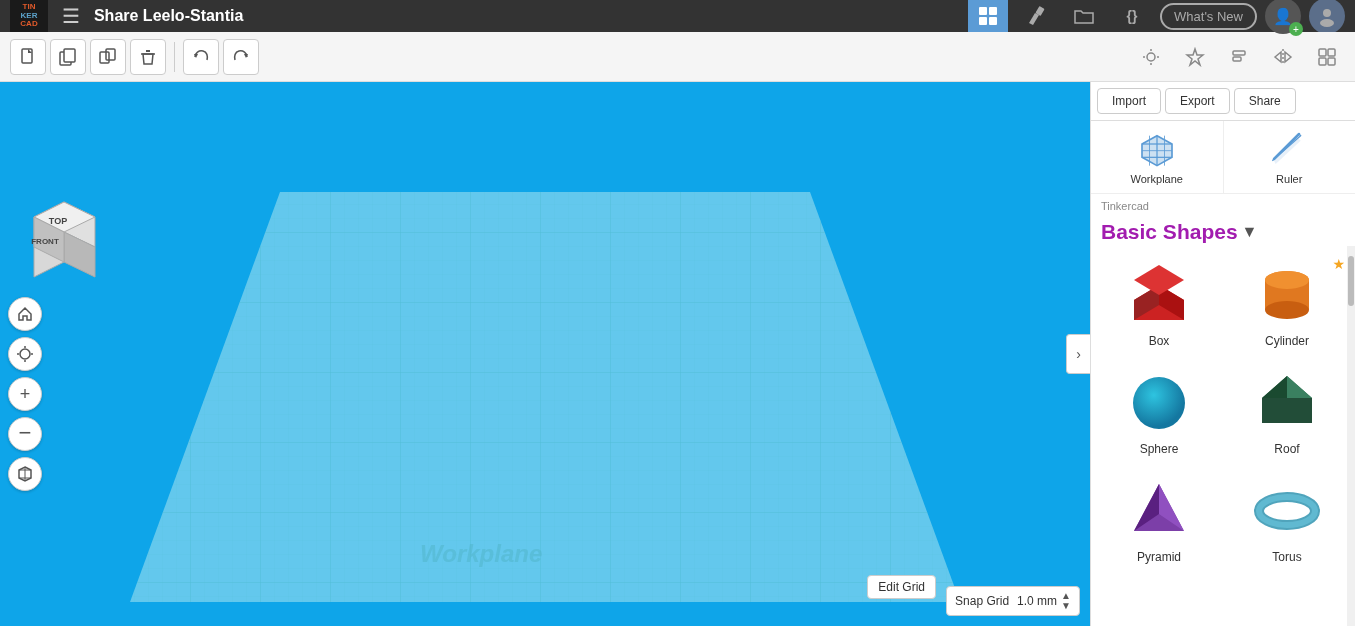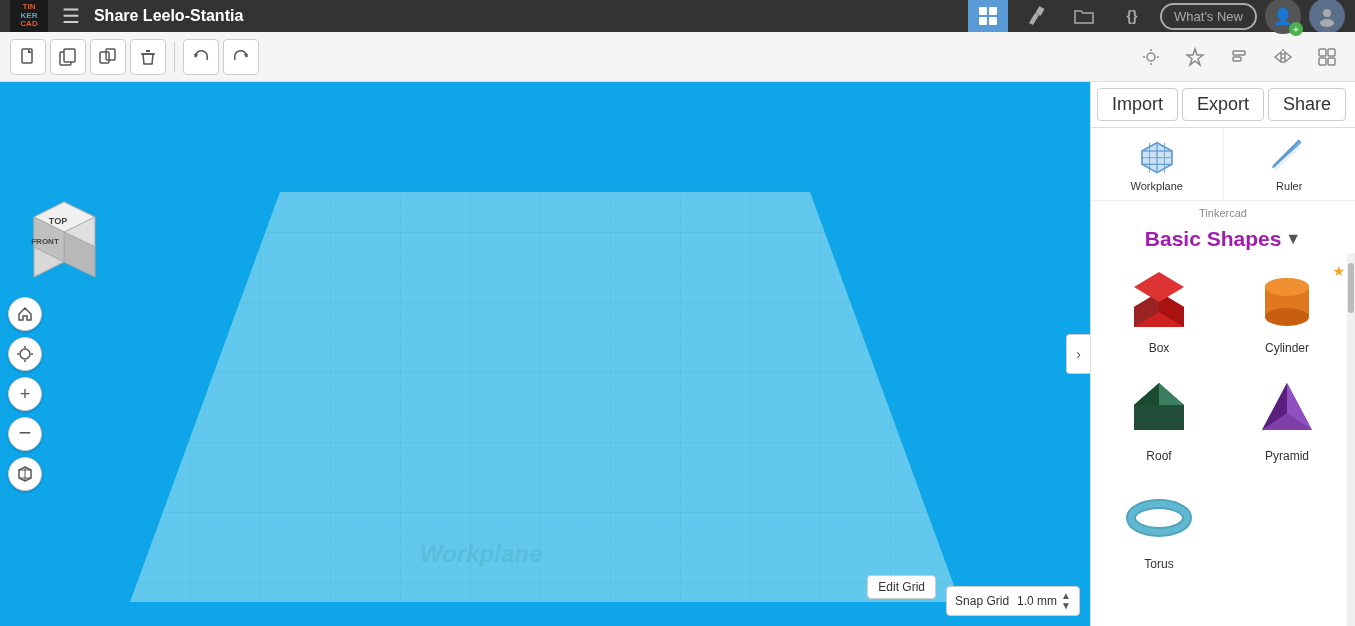--- a/index.html
+++ b/index.html
@@ -302,21 +302,21 @@
       font-size: 11px;
       color: #333;
       text-align: center;
     }
 
     
     .shapes-header {
       padding: 6px 10px 2px;
       display: flex;
       align-items: center;
-      justify-content: center;
+      justify-content: flex-start;
     }
     .shapes-category {
       font-size: 11px;
       color: #888;
     }
     .shapes-title {
       display: flex;
       align-items: center;
       gap: 4px;
     }
@@ -380,21 +380,21 @@
       padding: 6px;
       border-bottom: 1px solid #ddd;
       background: white;
     }
     .ies-btn {
       background: white;
       border: 1px solid #ccc;
       border-radius: 4px;
       padding: 5px 14px;
       cursor: pointer;
-      font-size: 18px;
+      font-size: 12px;
       color: #333;
     }
   </style>
 </head>
 <body>
 
 <div class="navbar">
   <div class="logo">
     <span>TIN</span>
       <span>KER</span>
@@ -670,20 +670,32 @@
           <span class="star-badge">★</span>
           <svg class="shape-icon" viewBox="0 0 70 70">
             <ellipse cx="35" cy="20" rx="22" ry="9" fill="#e8882a"></ellipse>
             <rect x="13" y="20" width="44" height="30" fill="#e07820"></rect>
             <ellipse cx="35" cy="50" rx="22" ry="9" fill="#c85e10"></ellipse>
             <ellipse cx="35" cy="20" rx="22" ry="9" fill="#f09030"></ellipse>
           </svg>
           <span class="shape-label">Cylinder</span>
         </div>
 
+        <div class="shape-item">
+          <svg class="shape-icon" viewBox="0 0 70 70">
+            <defs>
+              <radialGradient id="sphereGrad" cx="40%" cy="35%" r="60%">
+                <stop offset="0%" stop-color="#2ec4e0"></stop>
+                <stop offset="100%" stop-color="#1477a0"></stop>
+              </radialGradient>
+            </defs>
+            <circle cx="35" cy="35" r="26" fill="url(#sphereGrad)"></circle>
+          </svg>
+          <span class="shape-label">Sphere</span>
+        </div>
 
         <div class="shape-item">
           <svg class="shape-icon" viewBox="0 0 70 70">
             <polygon points="35,8 60,30 60,55 10,55 10,30" fill="#2d6b4a"></polygon>
             <polygon points="35,8 10,30 35,30" fill="#1a4a30"></polygon>
             <polygon points="35,8 60,30 35,30" fill="#3a8060"></polygon>
             <polygon points="10,30 60,30 60,55 10,55" fill="#224d38"></polygon>
           </svg>
           <span class="shape-label">Roof</span>
         </div>

